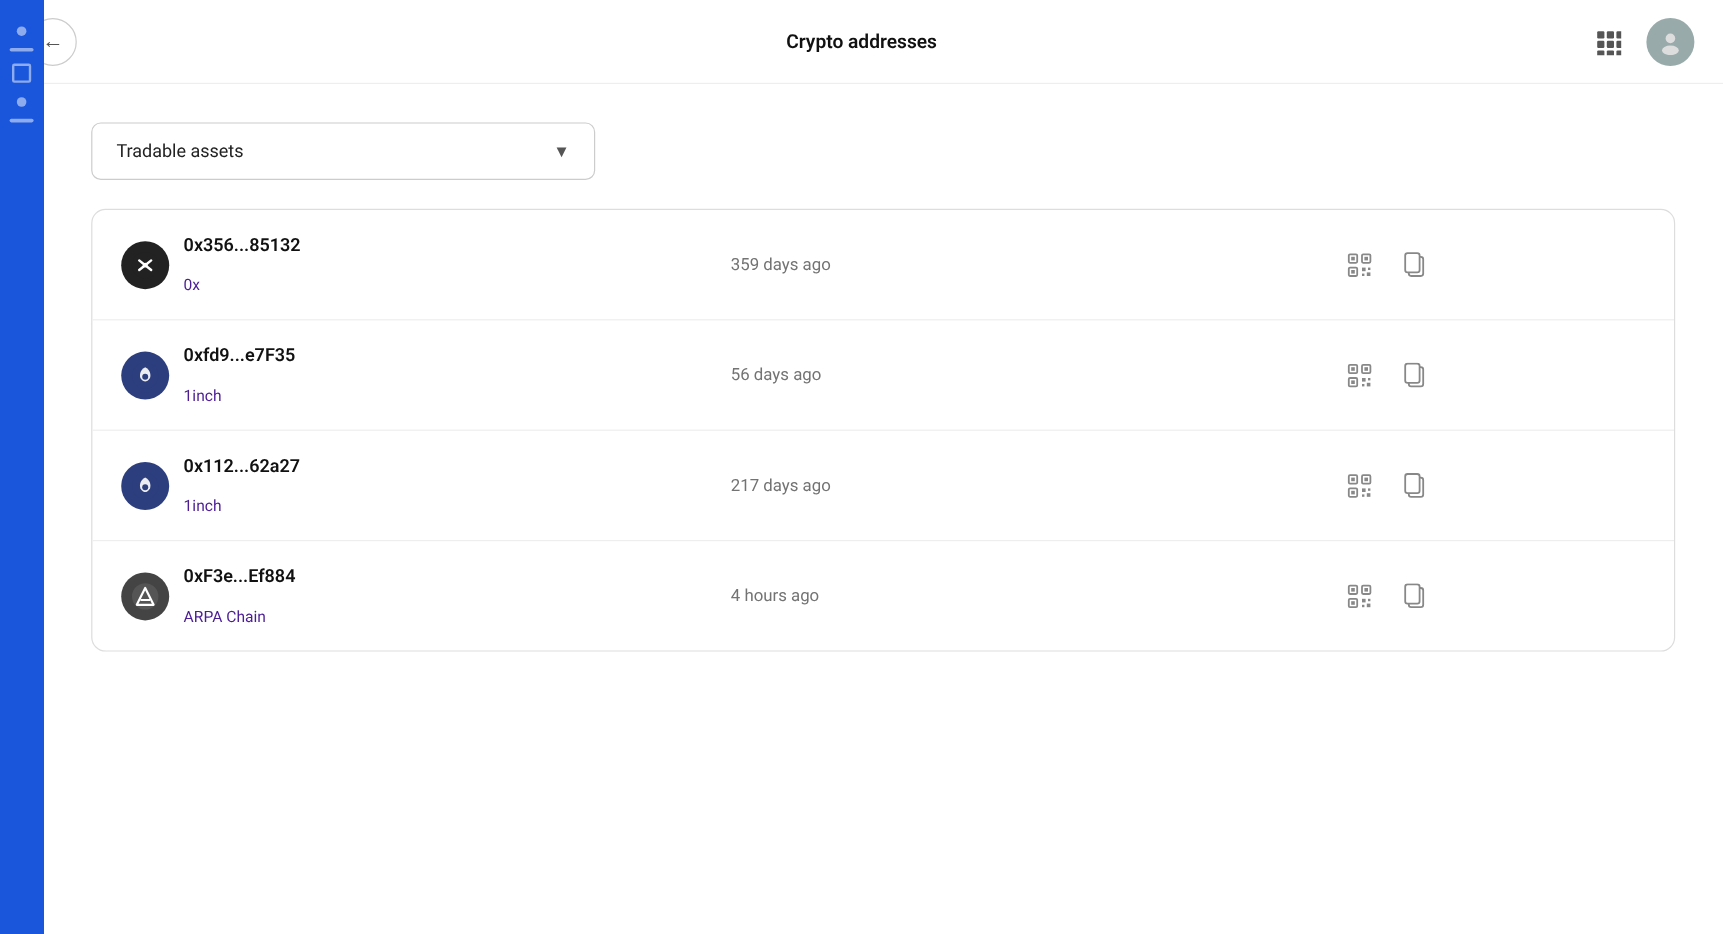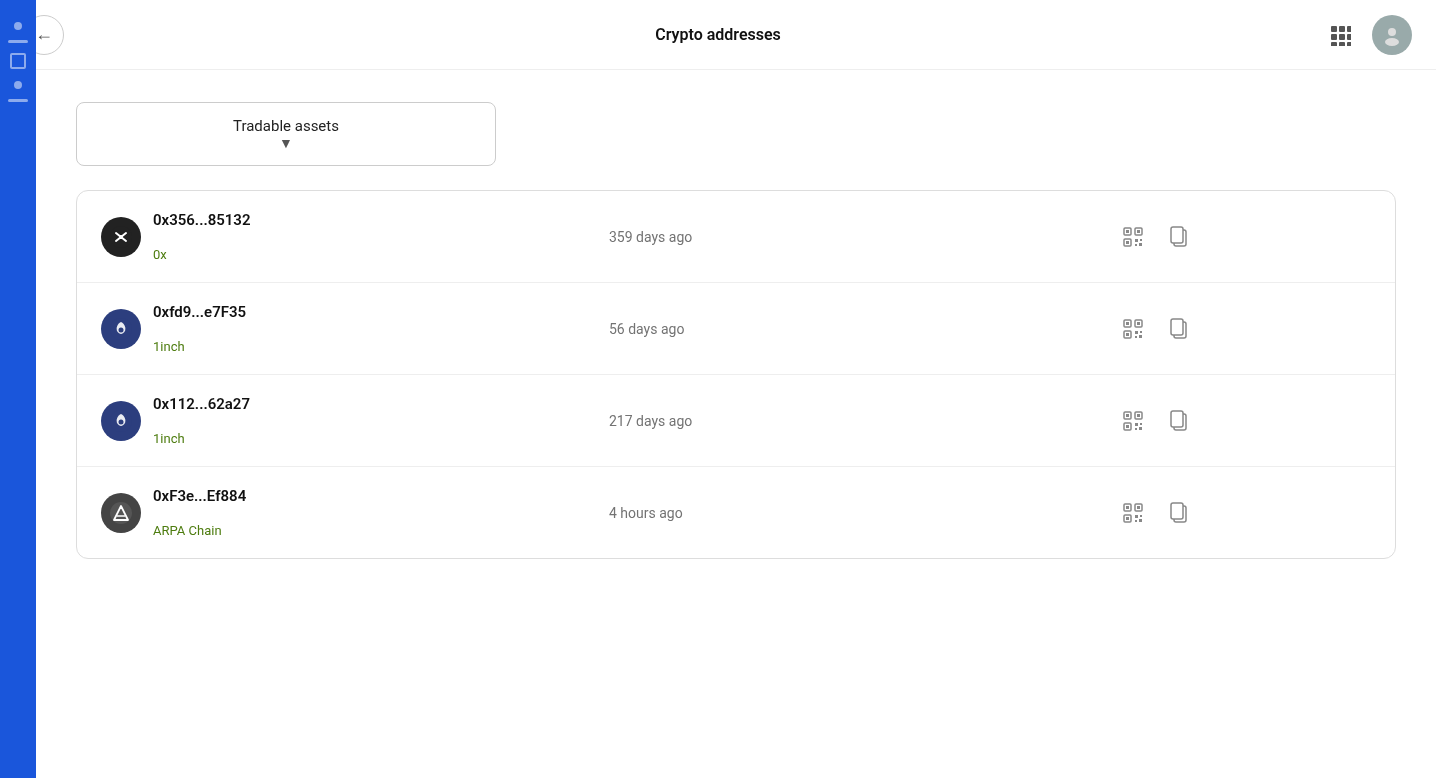--- a/index.html
+++ b/index.html
@@ -125,21 +125,20 @@
       align-items: center;
       justify-content: space-between;
       border: 1.5px solid #ccc;
       border-radius: 8px;
       padding: 14px 20px;
       width: 420px;
       cursor: pointer;
       background: #fff;
       font-size: 15px;
       color: #222;
-      flex-direction: column;
     }
     .dropdown-arrow {
       color: #555;
       font-size: 14px;
     }
 
     
     .table-container {
       border: 1.5px solid #ddd;
       border-radius: 12px;
@@ -185,21 +184,21 @@
       display: flex;
       flex-direction: column;
     }
     .asset-address {
       font-size: 15px;
       font-weight: 600;
       color: #111;
     }
     .asset-network {
       font-size: 13px;
-      color: #4d7c0f;
+      color: #4c1d95;
       margin-top: 18px;
     }
     .age-cell {
       font-size: 14px;
       color: #737373;
     }
     .label-cell {
       font-size: 14px;
       color: #333;
     }

